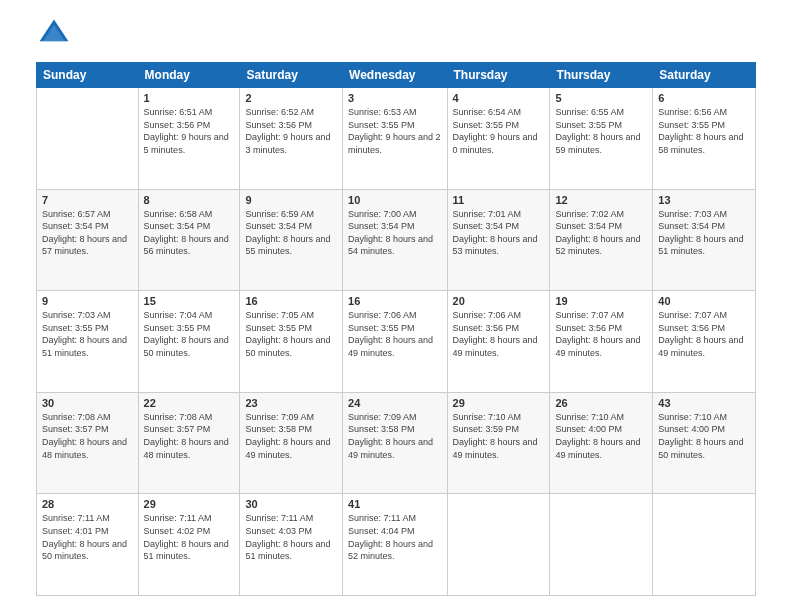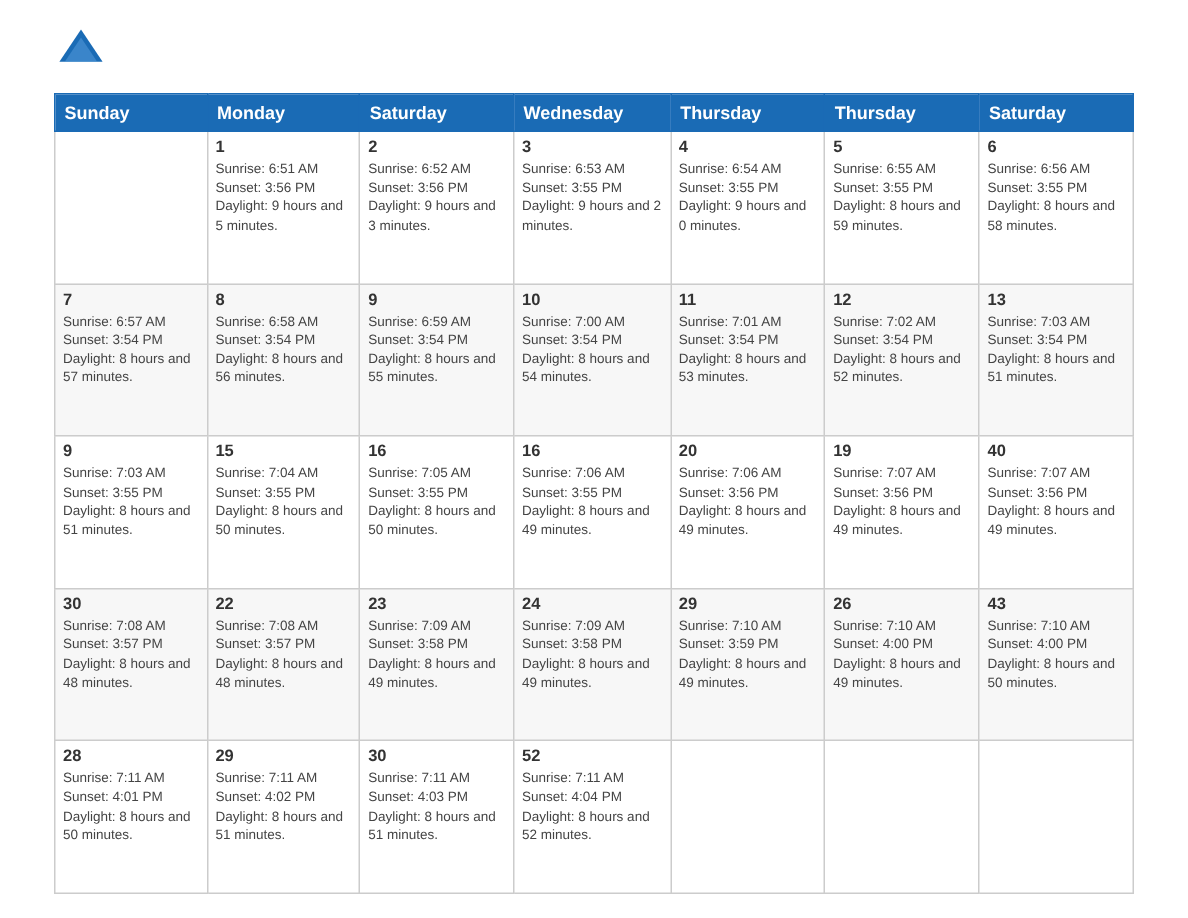--- a/index.html
+++ b/index.html
@@ -257,21 +257,21 @@
           </td>
           <td>
             <div class="day-number">29</div>
             <div class="day-detail">Sunrise: 7:11 AM<br>Sunset: 4:02 PM<br>Daylight: 8 hours and 51 minutes.</div>
           </td>
           <td>
             <div class="day-number">30</div>
             <div class="day-detail">Sunrise: 7:11 AM<br>Sunset: 4:03 PM<br>Daylight: 8 hours and 51 minutes.</div>
           </td>
           <td>
-            <div class="day-number">52</div>
+            <div class="day-number">41</div>
             <div class="day-detail">Sunrise: 7:11 AM<br>Sunset: 4:04 PM<br>Daylight: 8 hours and 52 minutes.</div>
           </td>
           <td class="empty-cell"></td>
           <td class="empty-cell"></td>
           <td class="empty-cell"></td>
         </tr>
       </tbody>
   </table>
 </div>
 

